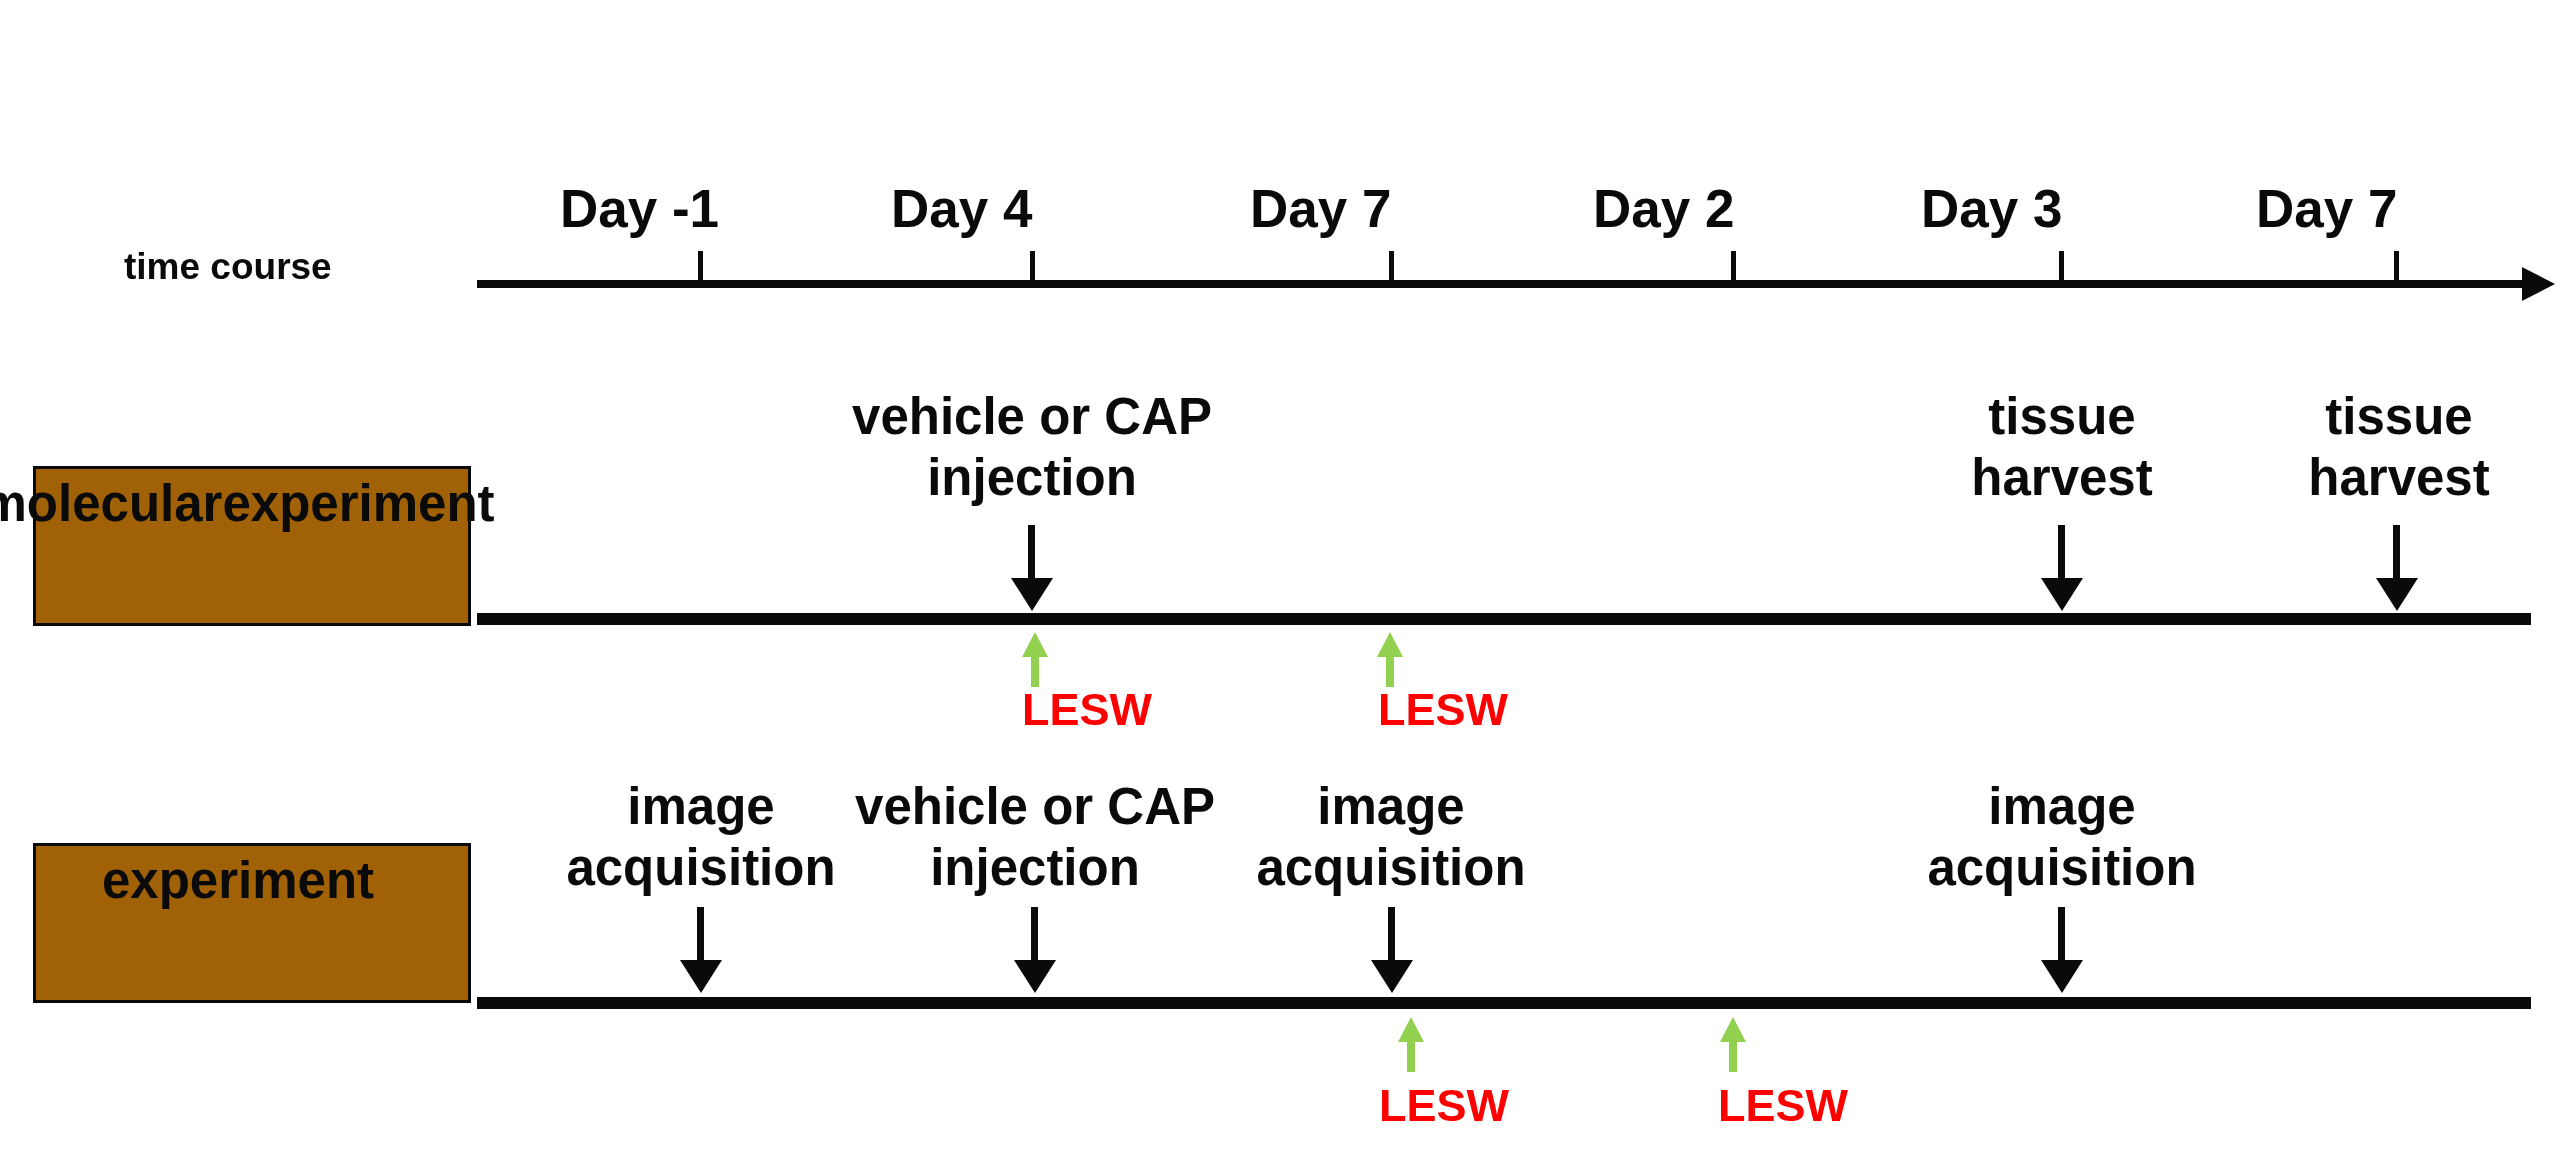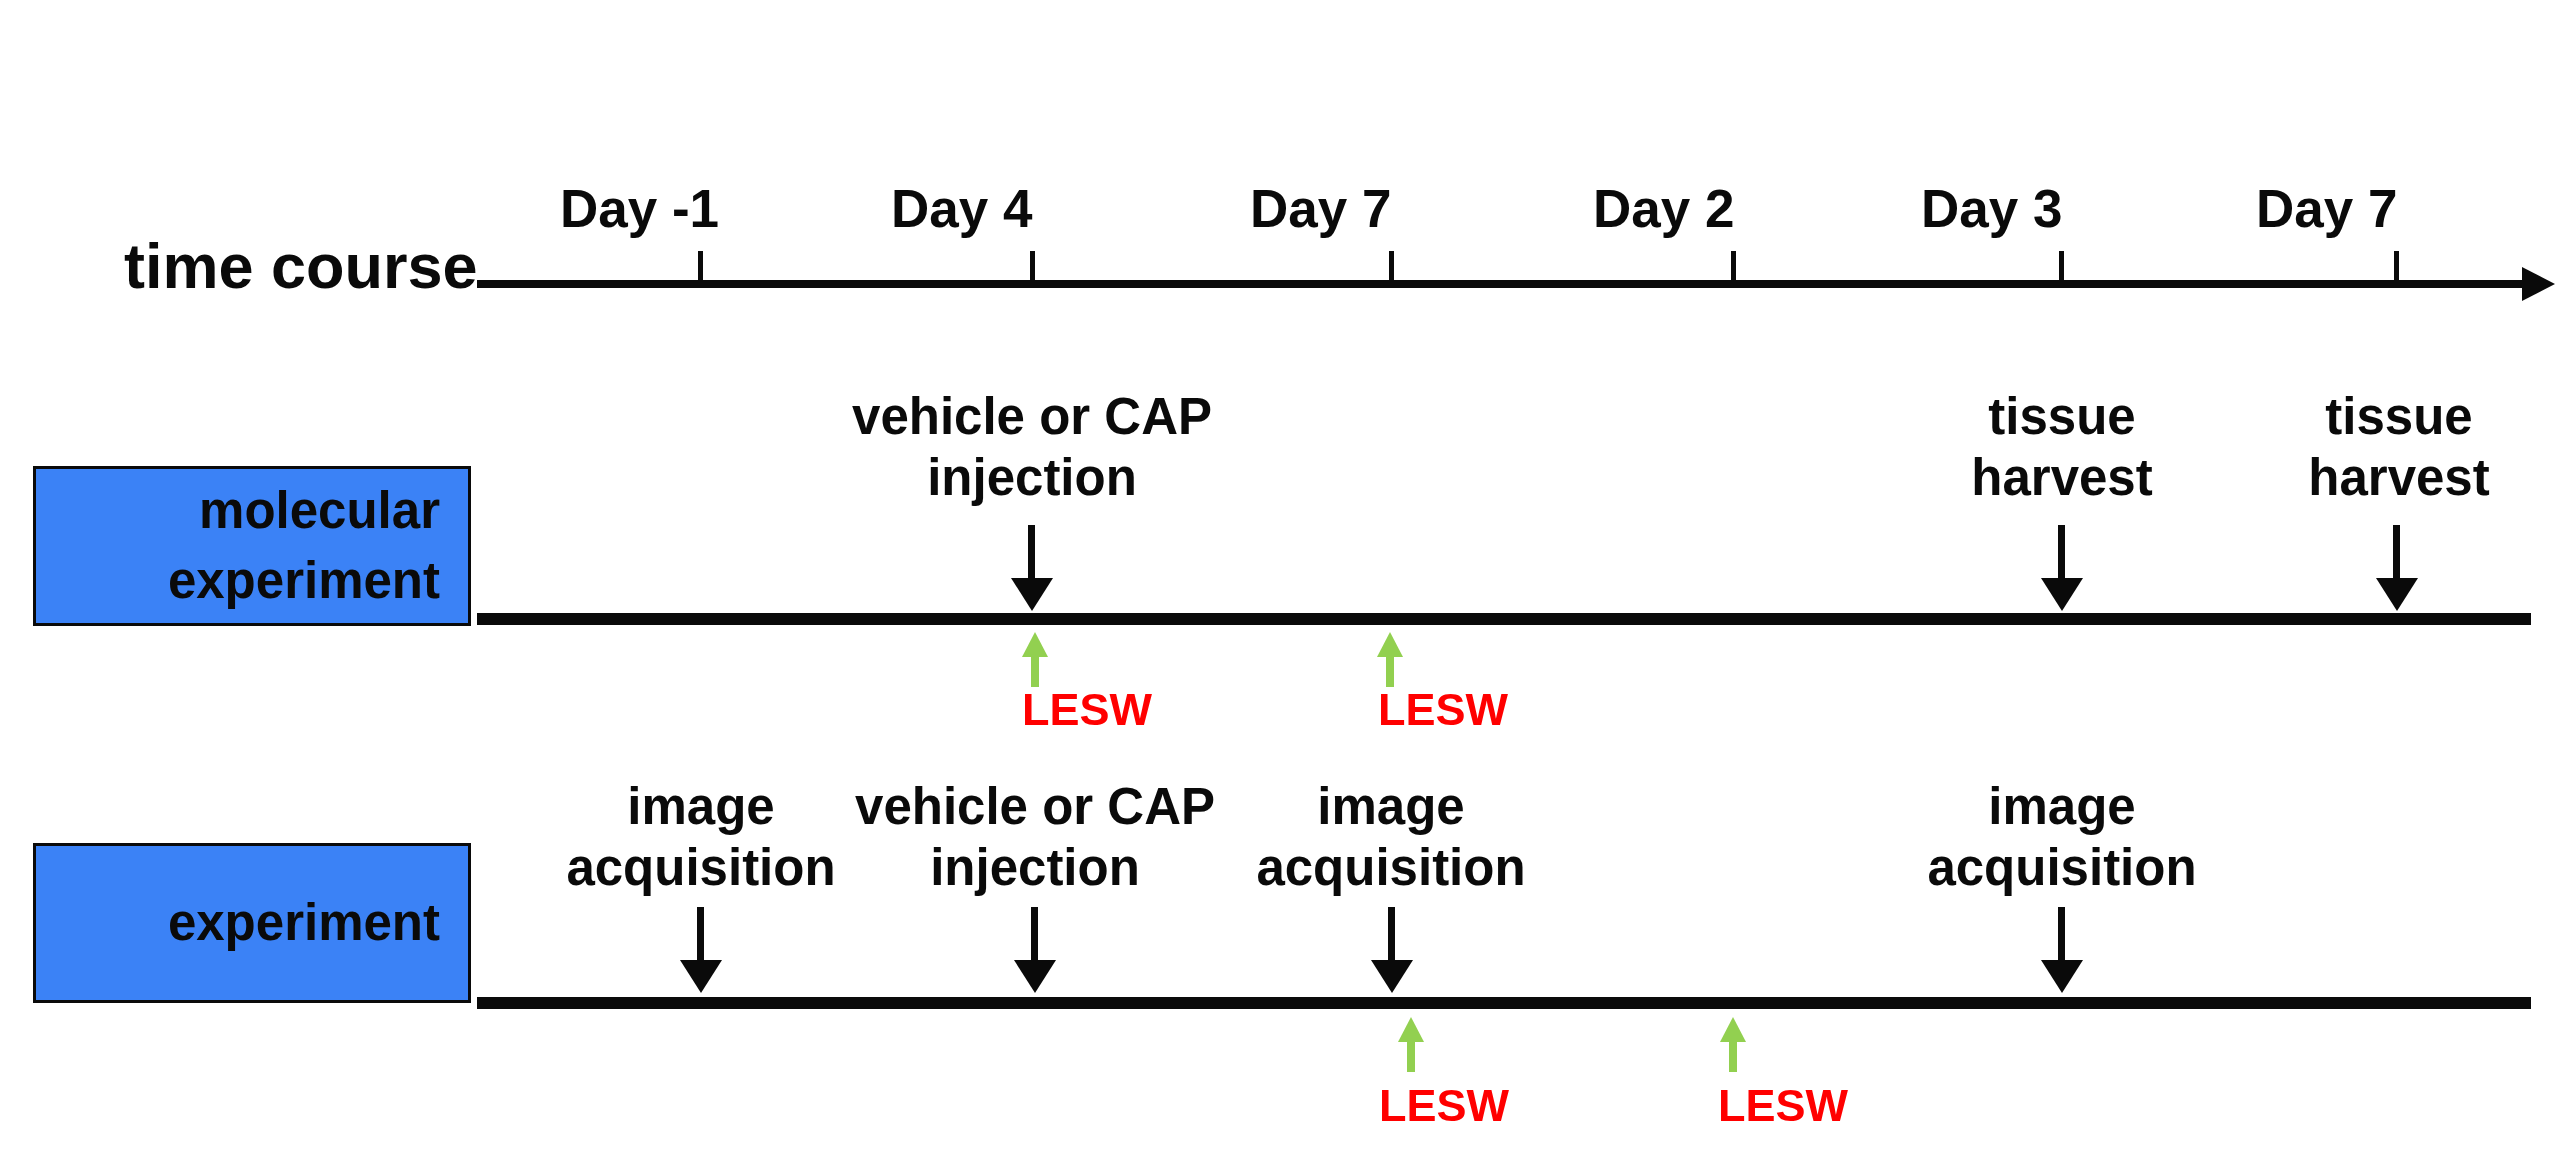--- a/index.html
+++ b/index.html
@@ -11,38 +11,38 @@
     font-weight:700;
     color:#0a0a0a;
     overflow:hidden;
   }
   .title{
     position:absolute;left:1049px;top:16.6px;width:696px;
     text-align:center;font-size:63px;line-height:76px;
   }
   .time-course{
     position:absolute;left:124px;top:239px;
-    font-size:63px;line-height:55px;white-space:nowrap;
+    font-size:37px;line-height:55px;white-space:nowrap;
   }
   .hline{position:absolute;background:#0a0a0a;}
   .tick{position:absolute;width:5px;height:36px;background:#0a0a0a;}
   .day-label{position:absolute;width:282px;font-size:53px;line-height:55px;white-space:nowrap;}
   .axis-head{
     position:absolute;width:0;height:0;
     border-top:17.4px solid transparent;border-bottom:17.4px solid transparent;
     border-left:33px solid #0a0a0a;
   }
   .event-label{position:absolute;width:564px;text-align:center;font-size:51px;line-height:61px;}
   .event-label div{white-space:nowrap;}
   .box{
     position:absolute;left:33px;width:438px;height:160px;
     border:3.3px solid #0a0a0a;box-sizing:border-box;
-    display:flex;flex-direction:column;justify-content:center;
+    display:flex;justify-content:center;
     text-align:right;padding-right:28px;
-    font-size:51px;line-height:70px;background:#3b82f6;
+    font-size:51px;line-height:70px;background:#a16207;
   }
   .arrow-down{position:absolute;width:41px;}
   .arrow-down .stem{width:7.5px;height:53px;background:#0a0a0a;margin:0 auto;}
   .arrow-down .head{width:0;height:0;margin:0 auto;
     border-left:21px solid transparent;border-right:21px solid transparent;
     border-top:33px solid #0a0a0a;}
   .arrow-up{position:absolute;width:26.5px;}
   .arrow-up .head{width:0;height:0;margin:0 auto;
     border-left:13.3px solid transparent;border-right:13.3px solid transparent;
     border-bottom:25px solid var(--green,#92D050);}

